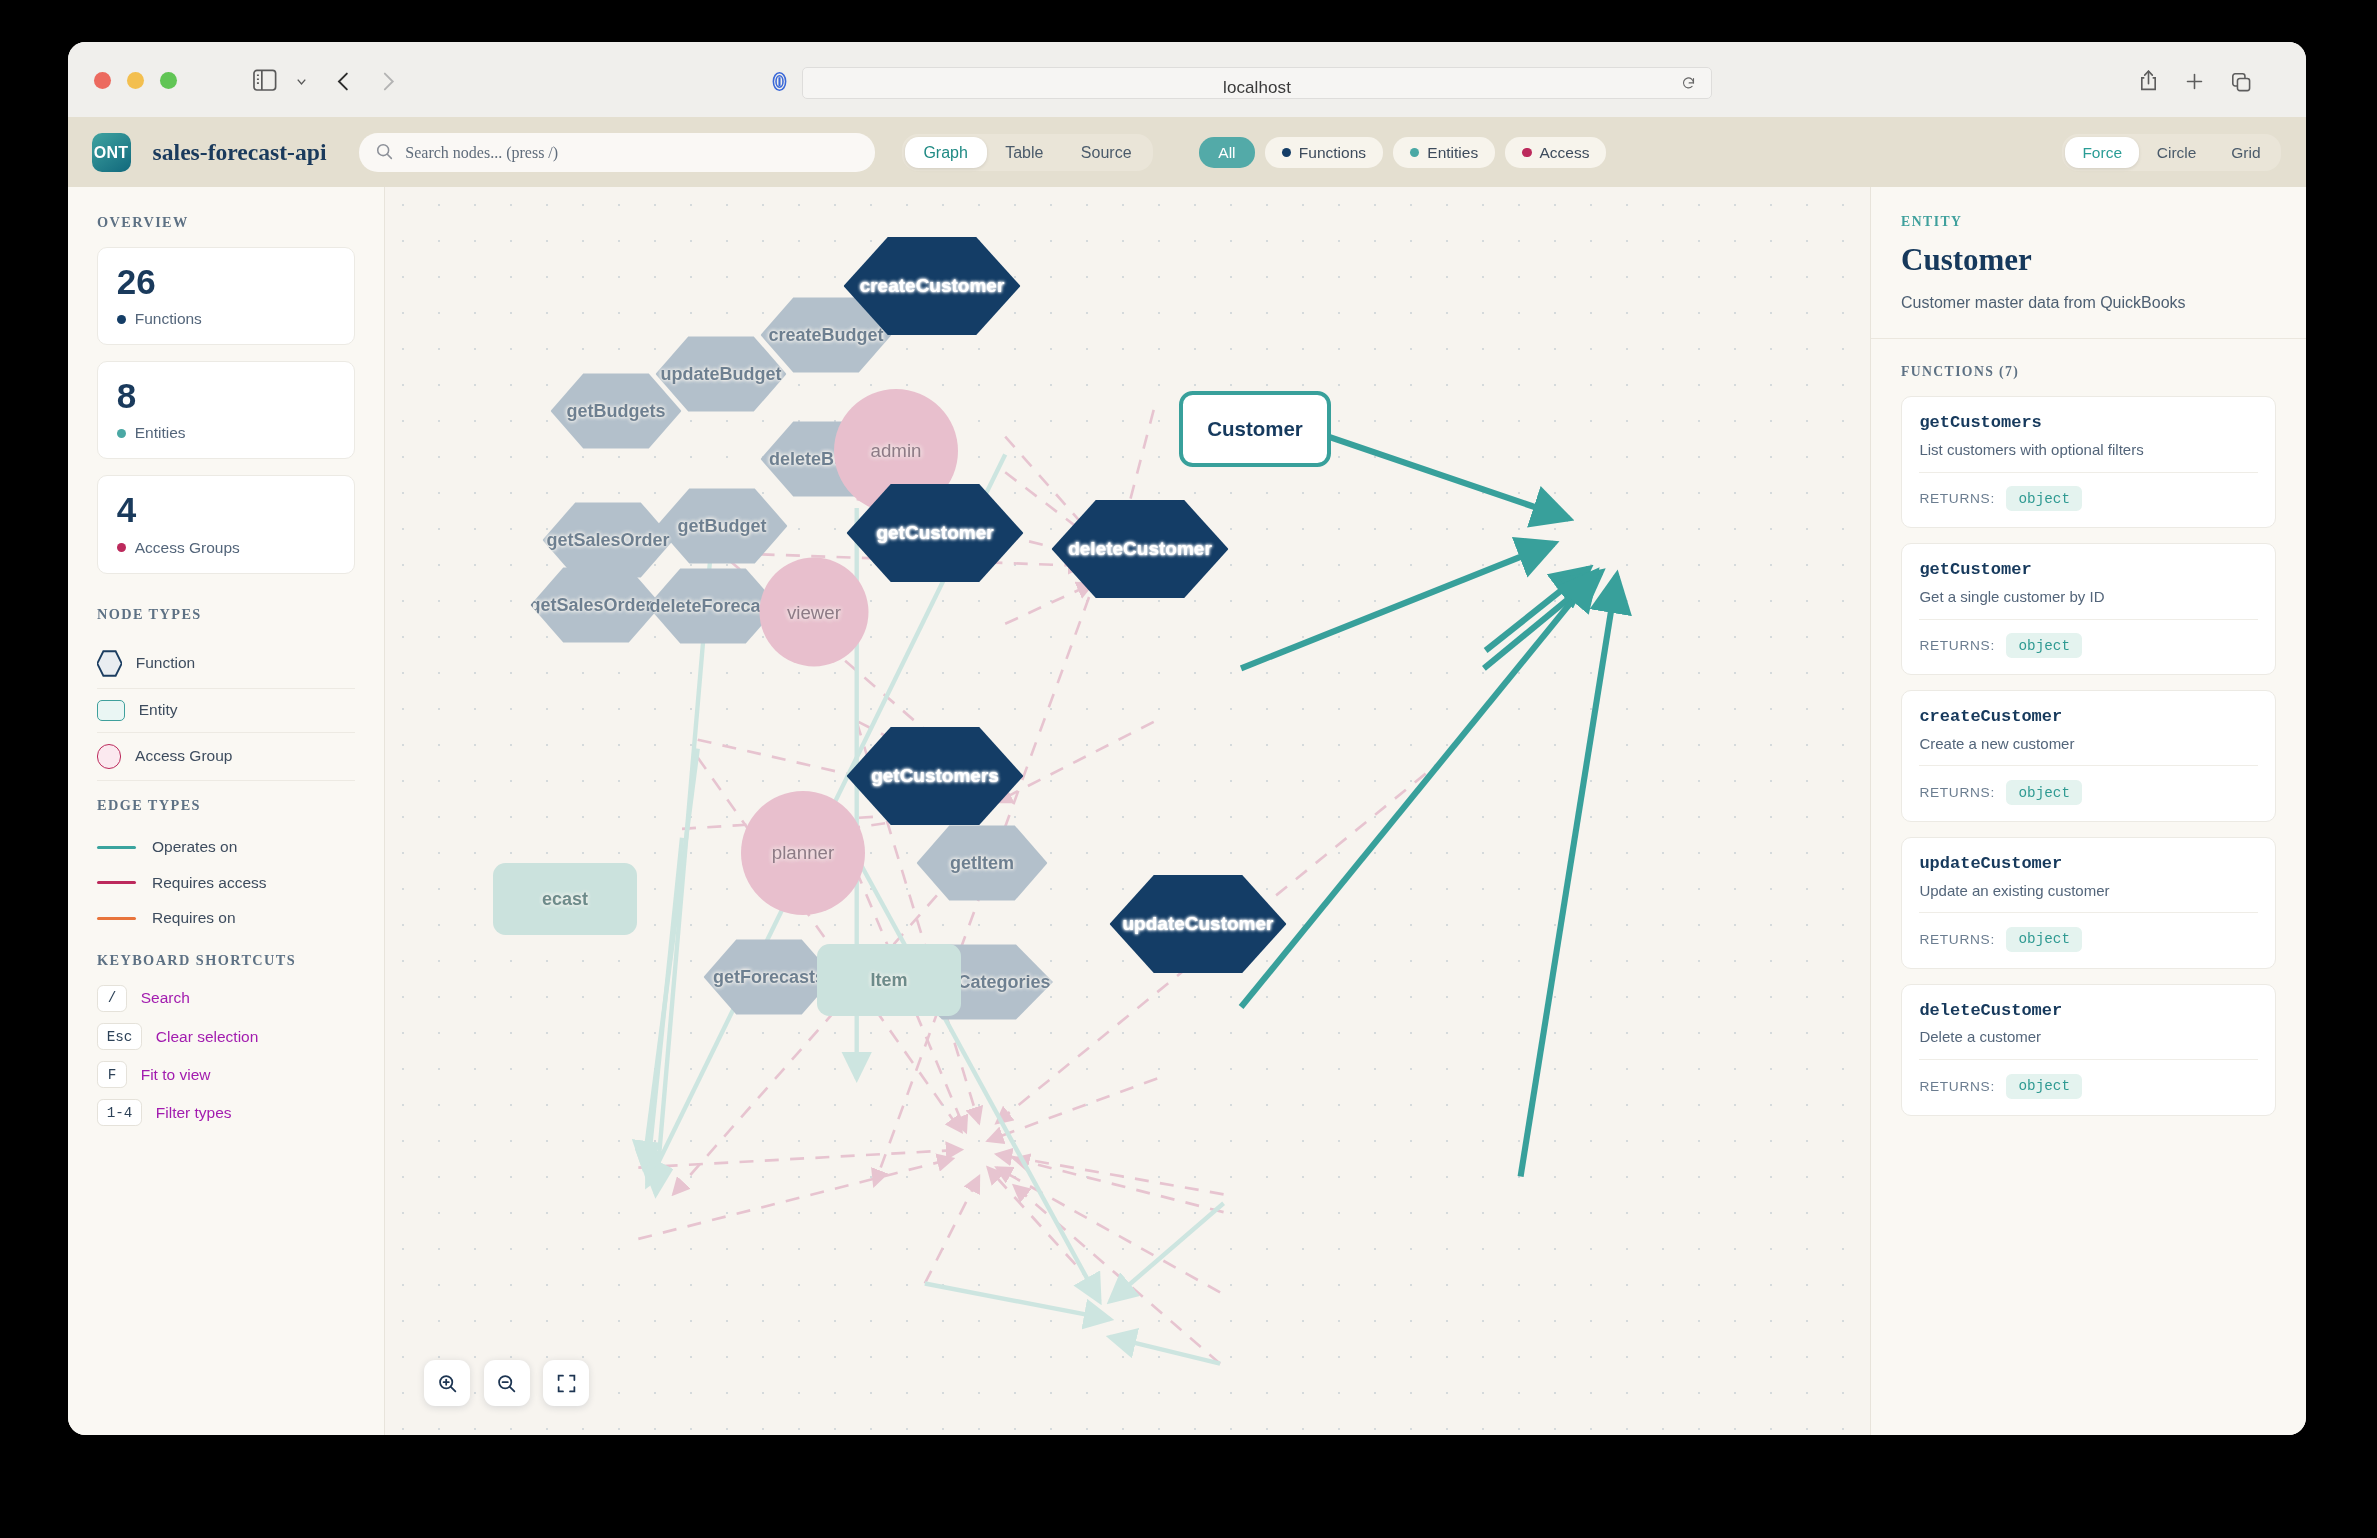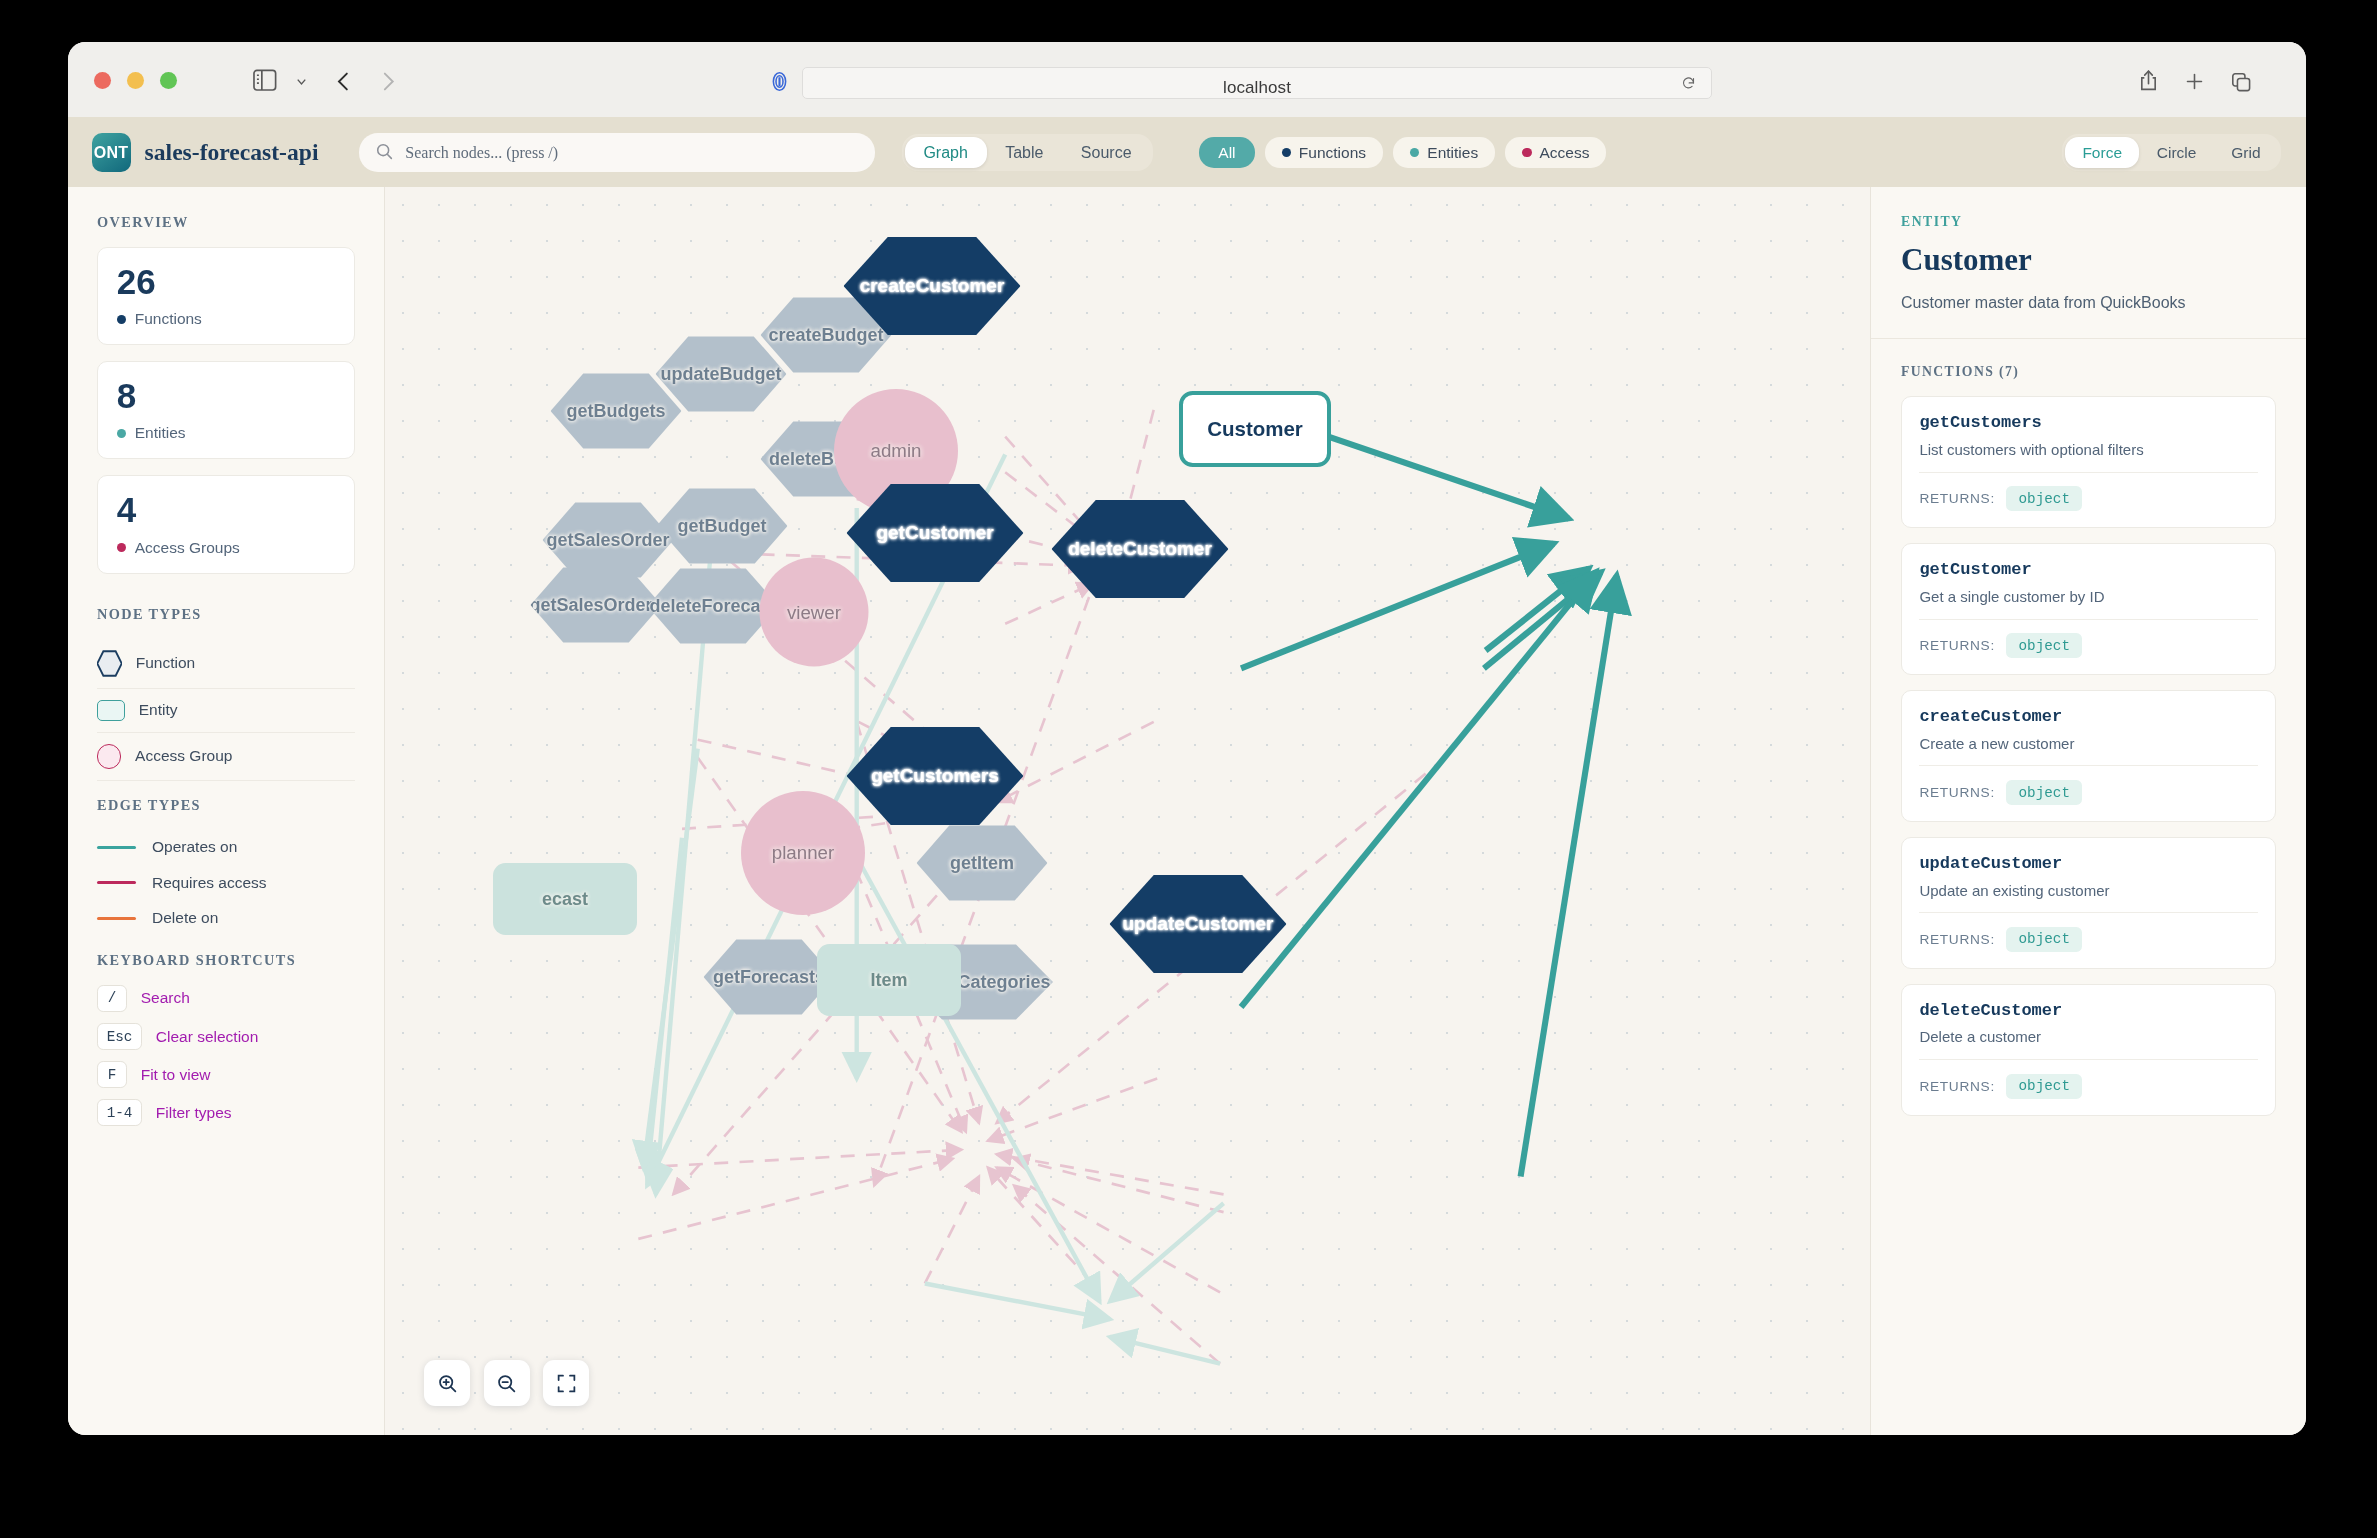--- a/index.html
+++ b/index.html
@@ -25,21 +25,21 @@
           border:1.2px solid #dedddb;border-radius:5px;display:flex;align-items:flex-end;justify-content:center;}
   .urlbar .u-text{font-size:17px;color:#3a3a3a;letter-spacing:0.1px;}
   .reload{position:absolute;right:15px;top:7.5px;width:15px;height:15px;color:#666;}
   #share-ic{left:2070px;top:27px;width:21px;height:23.6px;}
   #plus-ic{left:2116px;top:29px;width:21px;height:21px;}
   #tabs-ic{left:2162px;top:29px;width:22.4px;height:22.4px;}
 
   
   .appbar{position:absolute;left:0;top:75px;width:100%;height:71px;background:#e4dfd0;
           display:flex;align-items:center;}
-  .brand{display:flex;align-items:center;gap:14px;margin-left:23.6px;width:267px;}
+  .brand{display:flex;align-items:center;gap:22px;margin-left:23.6px;width:267px;}
   .logo{width:39px;height:39px;border-radius:10px;
         background:linear-gradient(145deg,#3fa3a0,#11687c);
         display:flex;align-items:center;justify-content:center;}
   .logo span{color:#fff;font-family:"Liberation Sans",sans-serif;font-weight:700;
              font-size:16px;letter-spacing:0.3px;}
   .proj-title{font-family:"Liberation Serif",serif;font-weight:700;font-size:23.6px;color:#1a3a5c;}
   .search-wrap{position:relative;width:516px;height:39px;background:#faf8f5;border-radius:19px;
                display:flex;align-items:center;padding:0 16px;box-sizing:border-box;}
   .search-wrap svg{flex:none;color:#8d9199;}
   .search-input{border:0;background:transparent;outline:none;margin-left:10px;font-size:16px;
@@ -302,21 +302,21 @@
       <div class="etrow">
         <div class="eline" style="background:#3aa49e"></div>
         <span class="lbl">Operates on</span>
       </div>
       <div class="etrow">
         <div class="eline" style="background:#bc2a5c"></div>
         <span class="lbl">Requires access</span>
       </div>
       <div class="etrow">
         <div class="eline" style="background:#e8743b"></div>
-        <span class="lbl">Delete on</span>
+        <span class="lbl">Requires on</span>
       </div>
 
       <div class="secgap"></div>
       <div class="sec-h">KEYBOARD SHORTCUTS</div>
       <div class="kbrow">
         <div class="kcap">/</div>
         <span class="lbl">Search</span>
       </div>
       <div class="kbrow">
         <div class="kcap">Esc</div>

